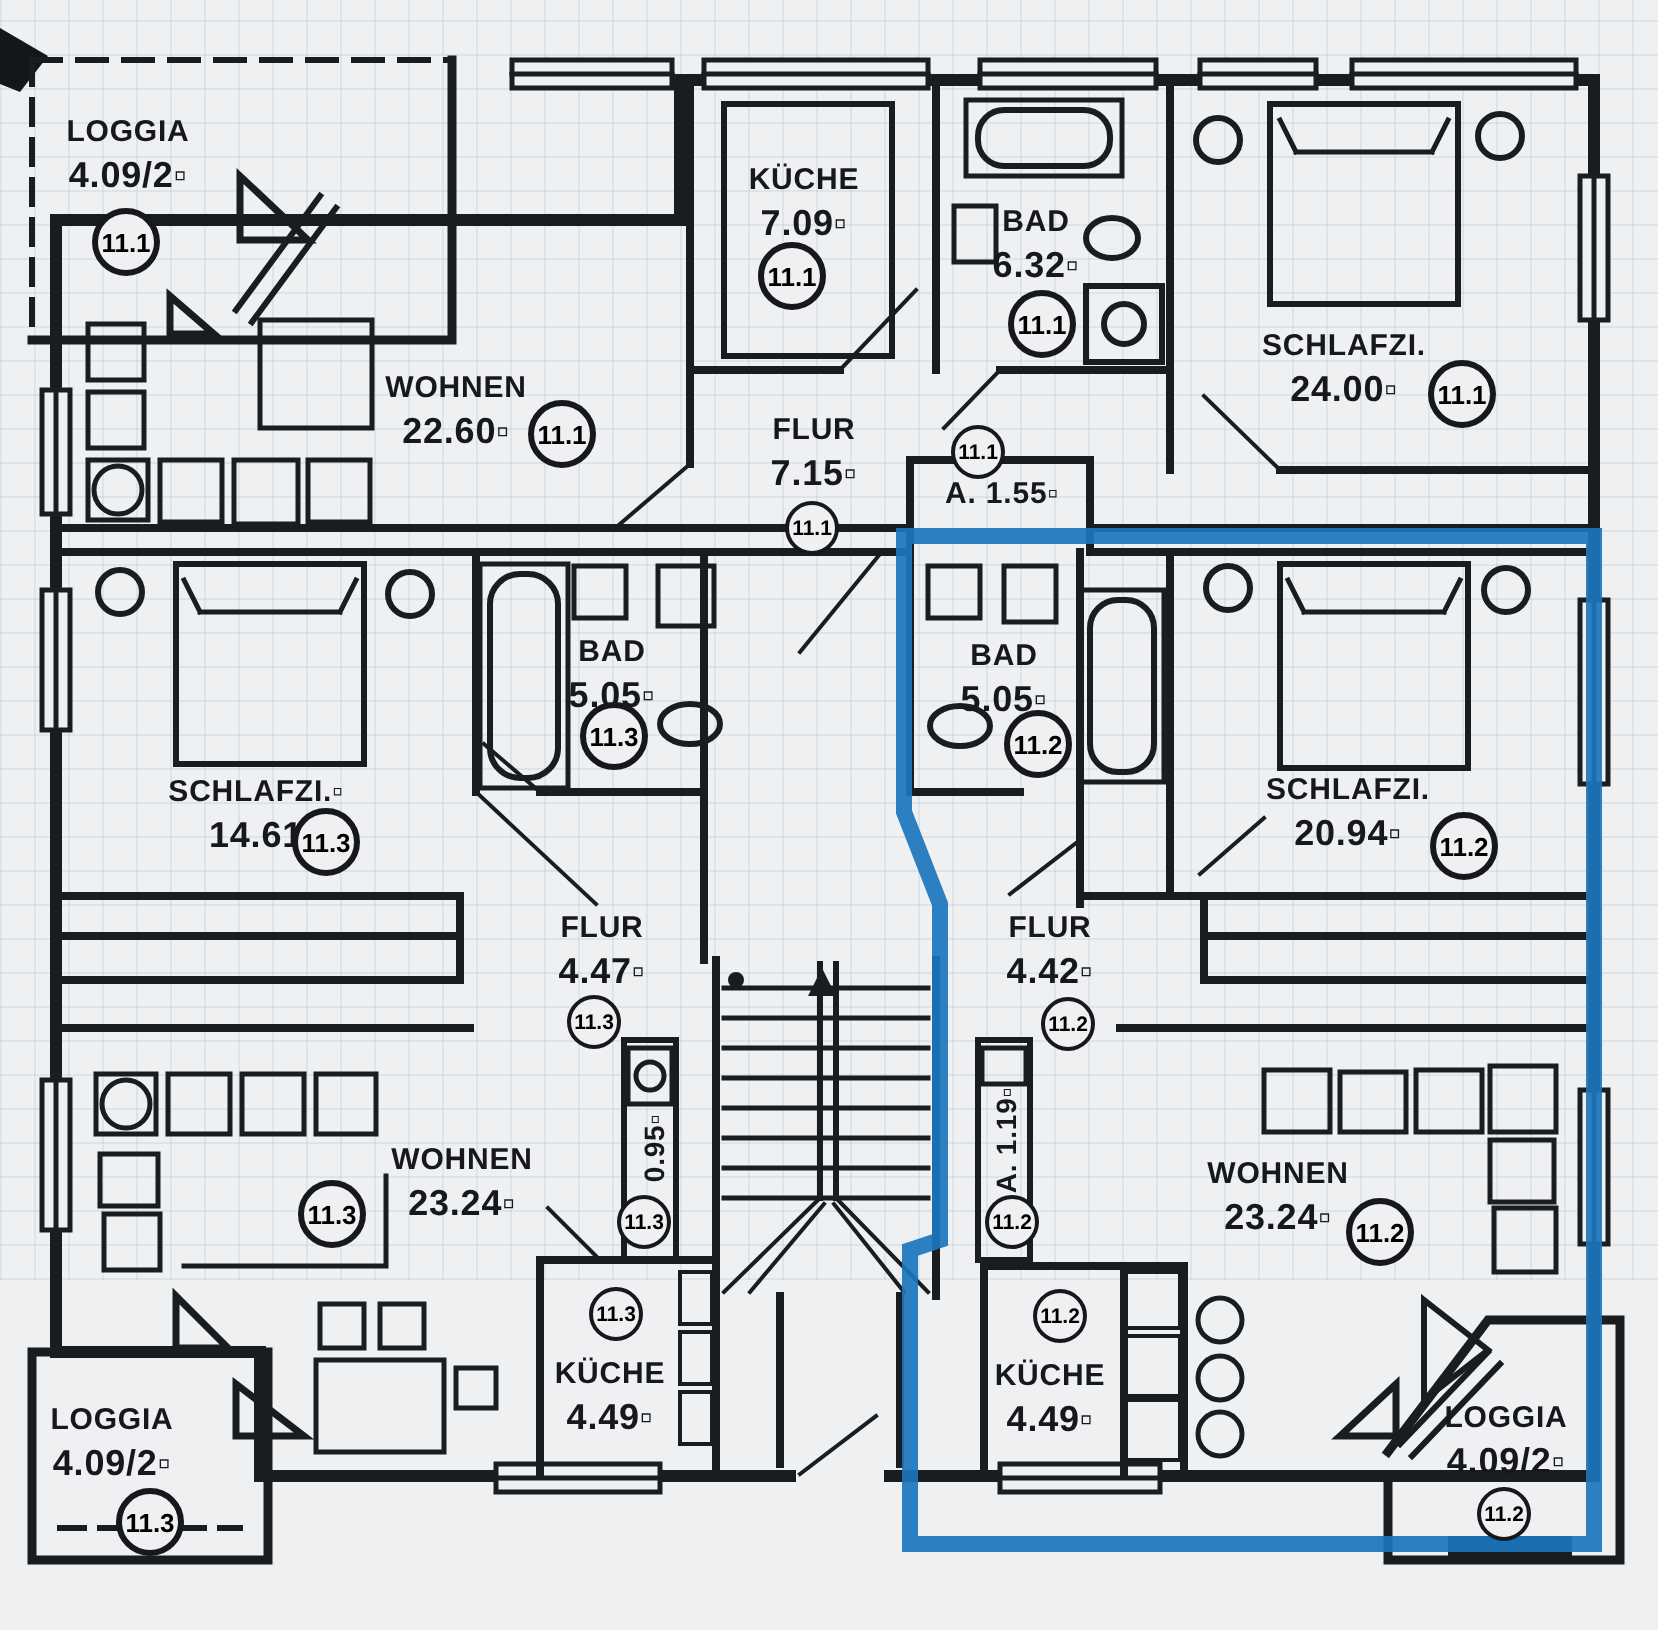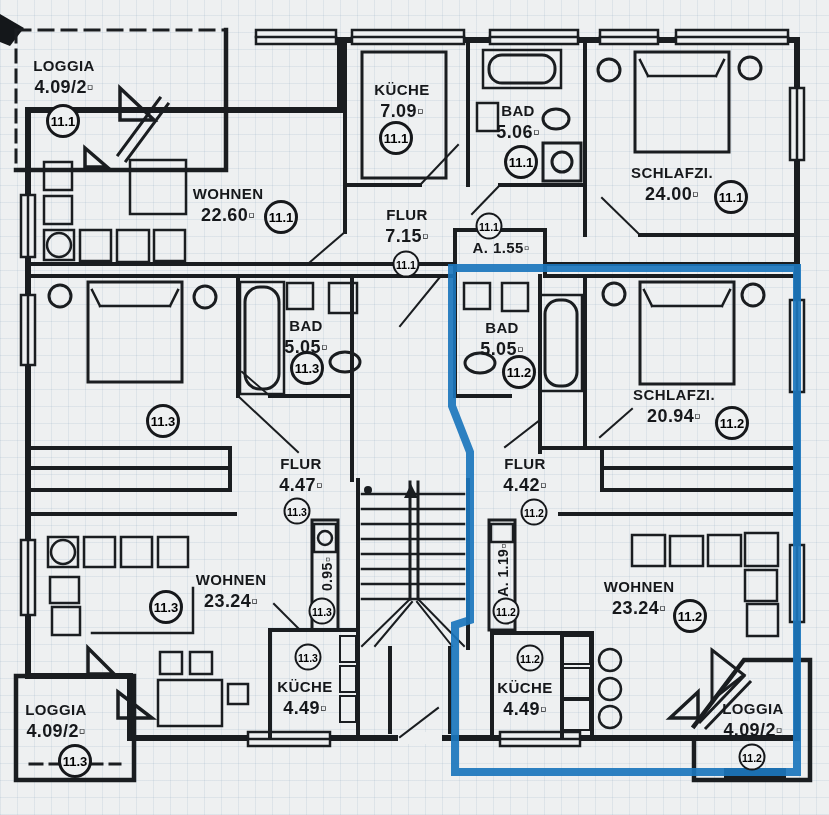--- a/index.html
+++ b/index.html
@@ -2,21 +2,21 @@
 <html><head>
 <meta charset="utf-8">
 <style>
   html,body{margin:0;padding:0;}
   body{
     width:829px;height:815px;overflow:hidden;
     font-family:"Liberation Sans","DejaVu Sans",sans-serif;
     background:#eef0f1;
   }
   #plan{
-    position:relative;width:829px;height:815px;
+    position:relative;width:829px;height:640px;
     background-color:#eef0f1;
     background-image:
       repeating-linear-gradient(0deg, rgba(110,145,175,.13) 0 1px, transparent 1px 17px),
       repeating-linear-gradient(90deg, rgba(110,145,175,.13) 0 1px, transparent 1px 17px);
   }
   svg{position:absolute;left:0;top:0;}
   .rlabel{
     position:absolute;transform:translate(-50%,-50%);
     color:#16181b;font-weight:700;font-size:15px;line-height:1.25;
     letter-spacing:.4px;text-align:center;white-space:nowrap;
@@ -257,32 +257,36 @@
   <div class="rlabel" style="left:228px;top:206px">
       <div>WOHNEN</div>
       <div class="rarea">22.60▫</div>
     </div>
   <div class="rlabel" style="left:402px;top:102px">
       <div>KÜCHE</div>
       <div class="rarea">7.09▫</div>
     </div>
   <div class="rlabel" style="left:518px;top:123px">
       <div>BAD</div>
-      <div class="rarea">5.06▫</div>
+      <div class="rarea">6.32▫</div>
     </div>
   <div class="rlabel" style="left:672px;top:185px">
       <div>SCHLAFZI.</div>
       <div class="rarea">24.00▫</div>
     </div>
   <div class="rlabel" style="left:407px;top:227px">
       <div>FLUR</div>
       <div class="rarea">7.15▫</div>
     </div>
   <div class="rlabel" style="left:501px;top:248px">
       <div>A. 1.55▫</div>
+    </div>
+  <div class="rlabel" style="left:128px;top:408px">
+      <div>SCHLAFZI.▫</div>
+      <div class="rarea">14.61</div>
     </div>
   <div class="rlabel" style="left:306px;top:338px">
       <div>BAD</div>
       <div class="rarea">5.05▫</div>
     </div>
   <div class="rlabel" style="left:502px;top:340px">
       <div>BAD</div>
       <div class="rarea">5.05▫</div>
     </div>
   <div class="rlabel" style="left:674px;top:407px">

